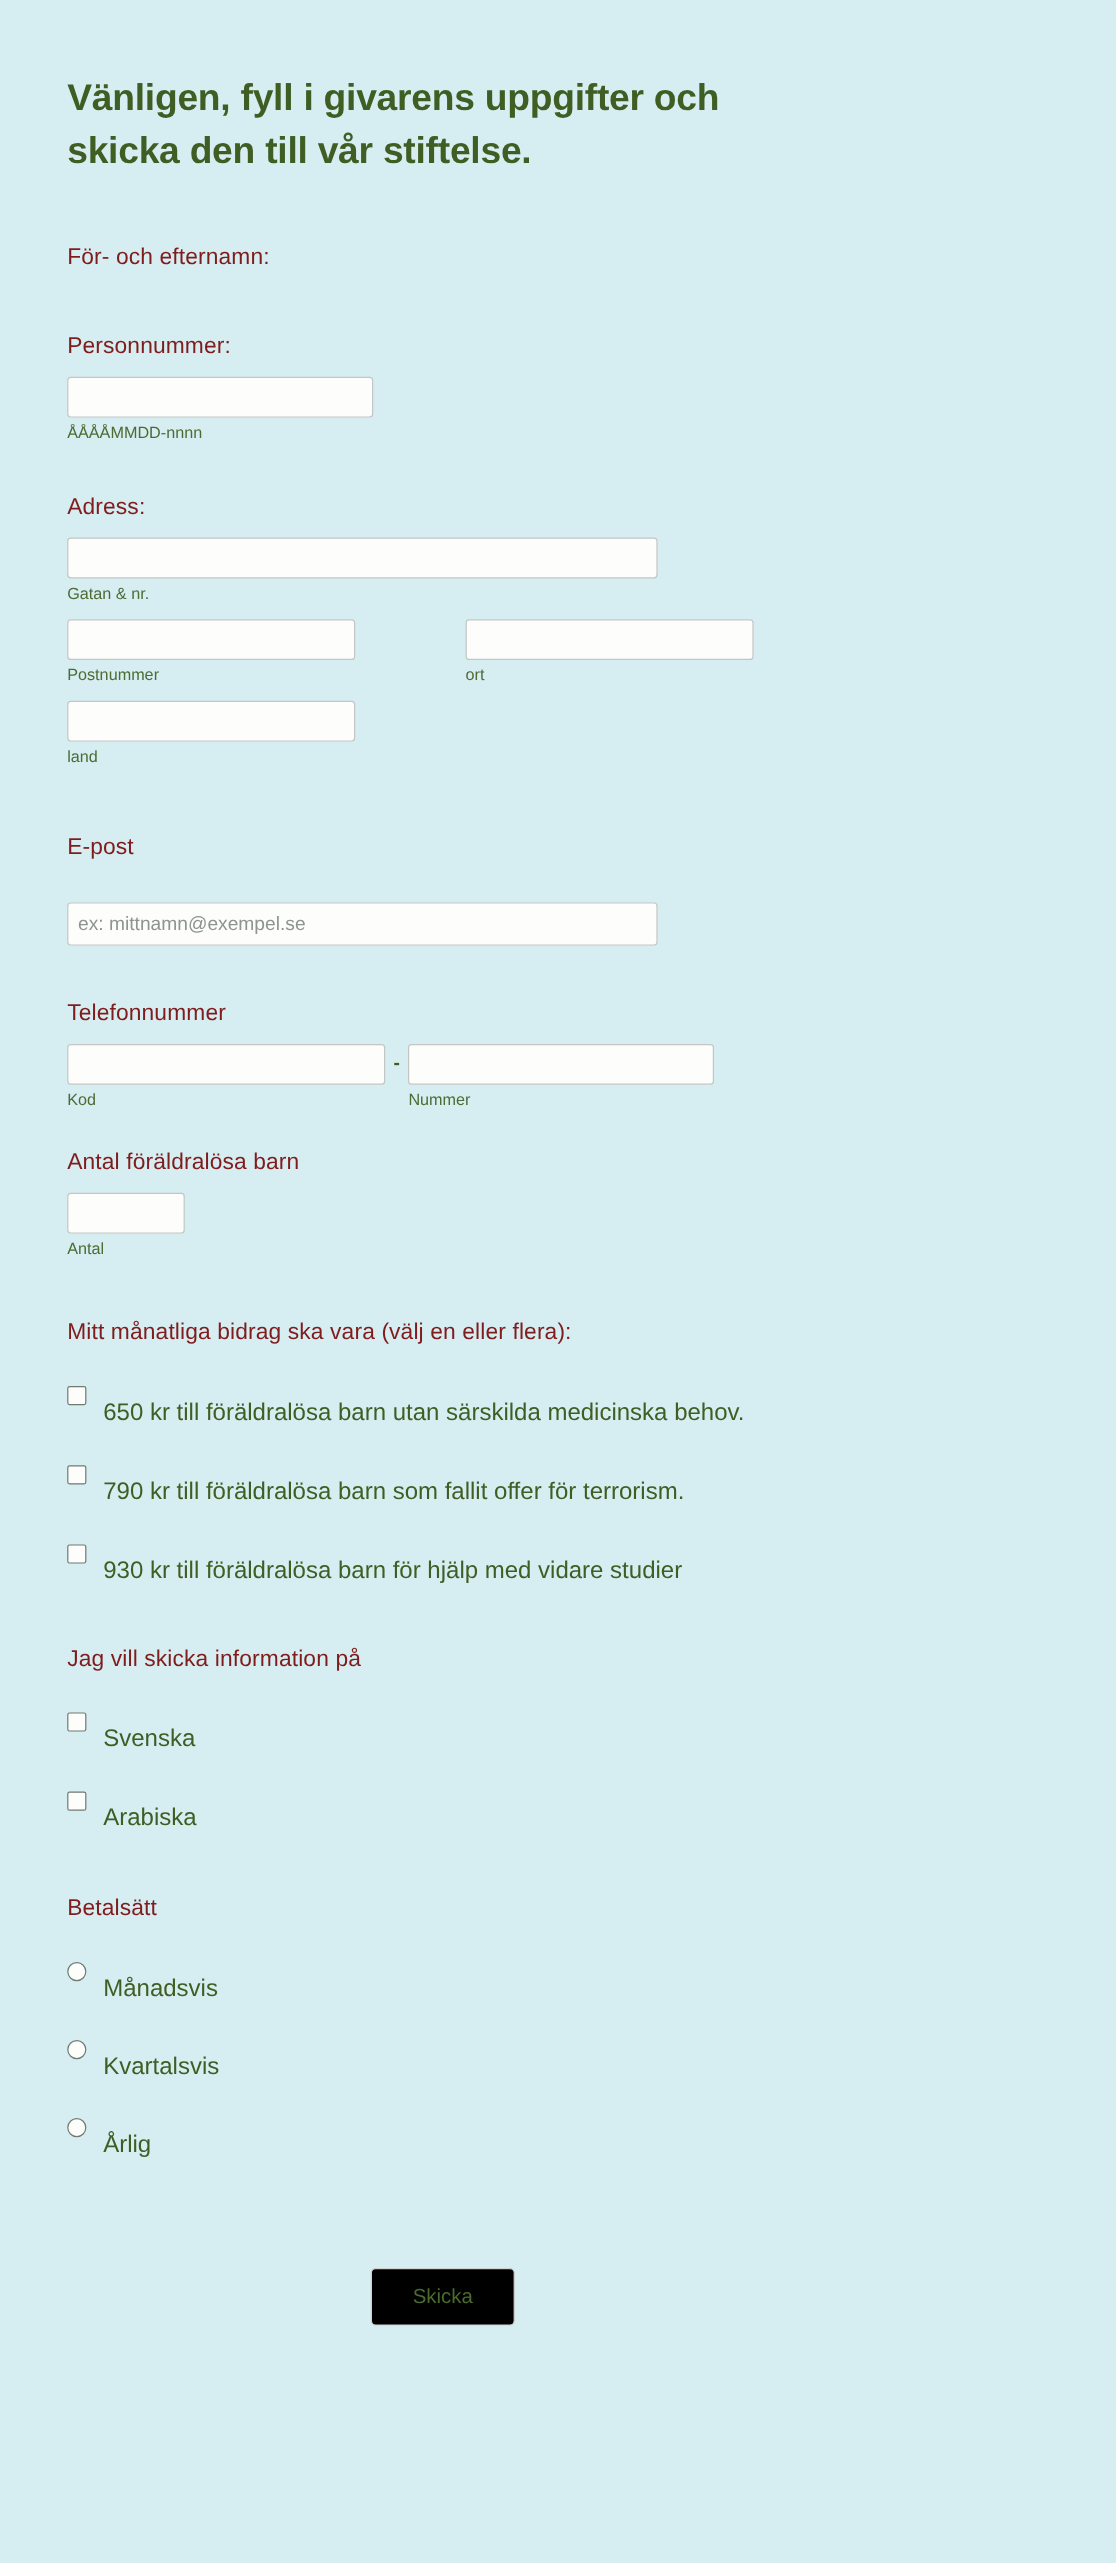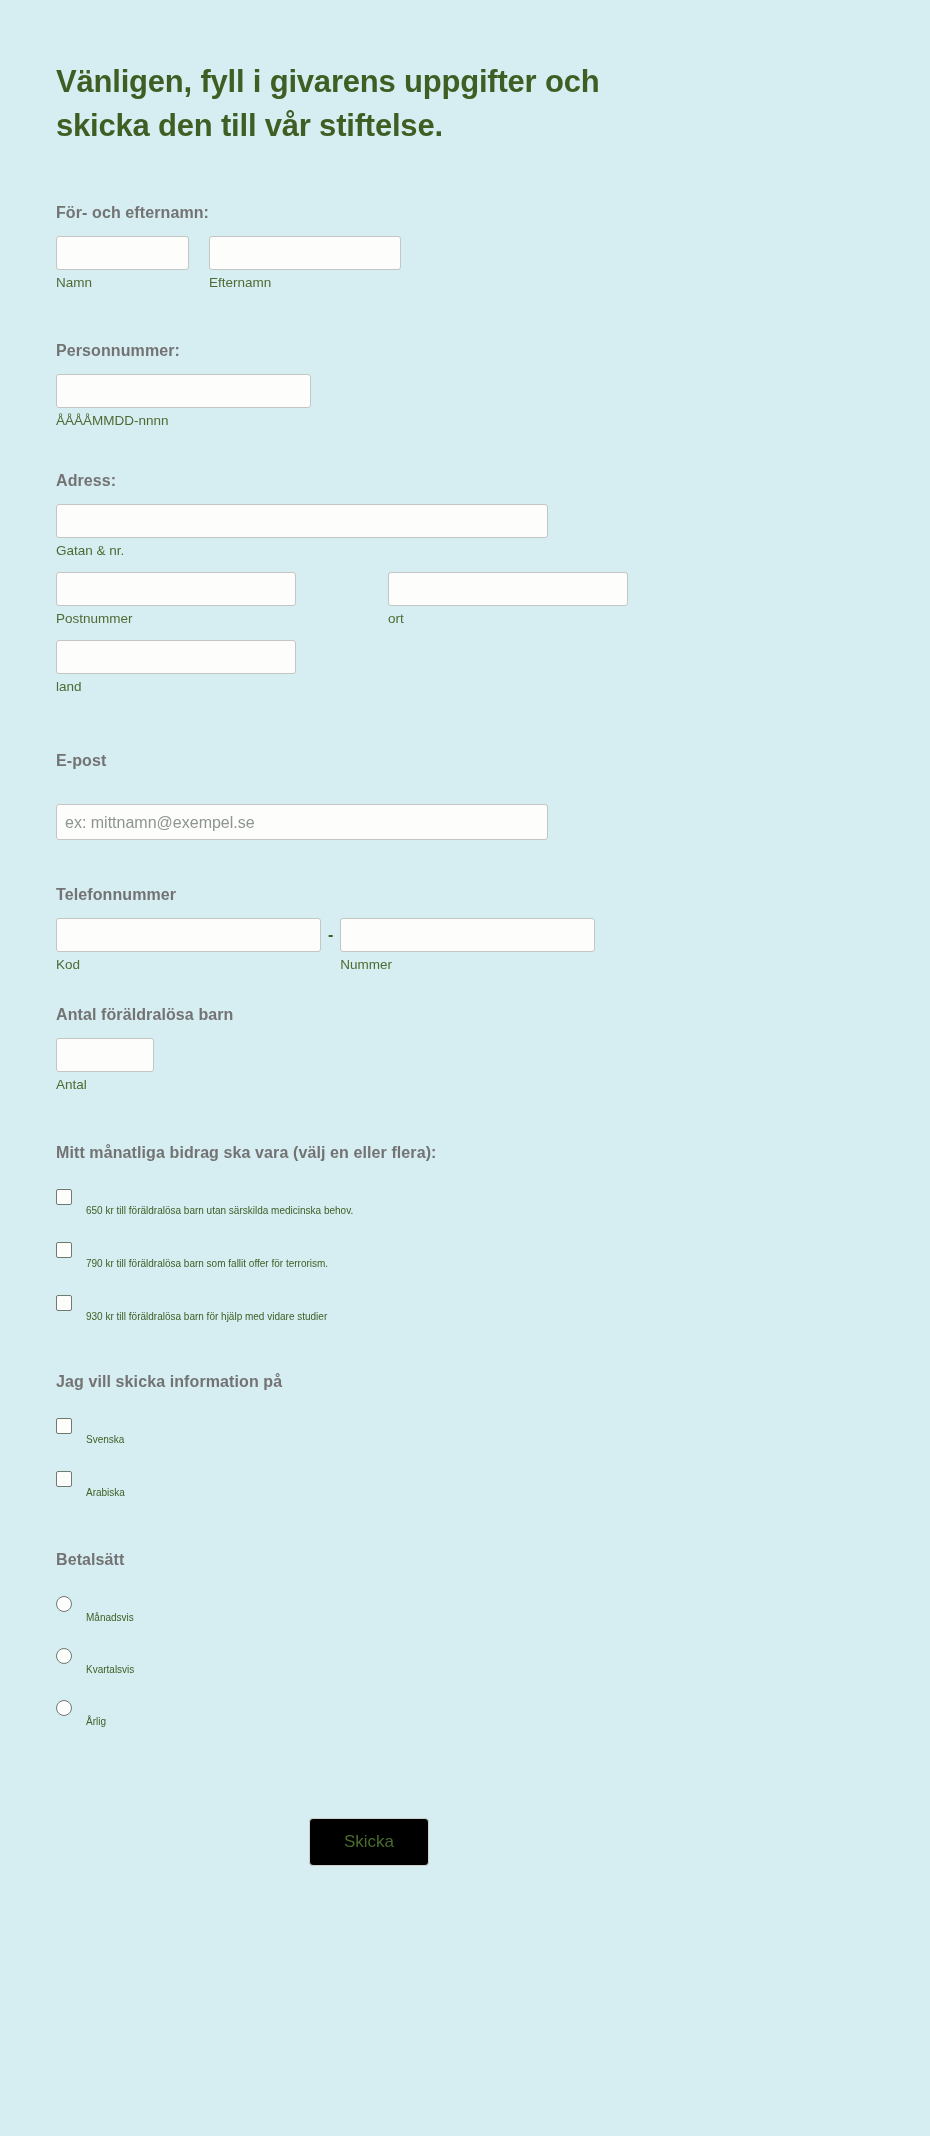--- a/index.html
+++ b/index.html
@@ -27,23 +27,23 @@
     font-weight: bold;
     color: #3f5e23;
     margin: 0 0 56px 0;
     letter-spacing: -0.2px;
     max-width: 800px;
   }
   .section {
     margin-bottom: 34px;
   }
   .section-label {
-    font-size: 16px;
-    font-weight: bold;
-    color: #737373;
+    font-size: 19px;
+    font-weight: normal;
+    color: #7f1d1d;
     margin-bottom: 14px;
     letter-spacing: 0.1px;
   }
   .field-row {
     display: flex;
     align-items: flex-start;
     gap: 0;
   }
   .field {
     display: flex;
@@ -110,21 +110,21 @@
   .rb {
     width: 14px;
     height: 14px;
     border: 1px solid #6f7a70;
     background: #fdfdfb;
     border-radius: 50%;
     margin-right: 14px;
     flex: 0 0 auto;
   }
   .opt-text {
-    font-size: 10px;
+    font-size: 20px;
     color: #3f5e23;
     line-height: 1.3;
     margin-top: 28px;
   }
   .radioline { margin-bottom: 11px; }
 
   .submit-wrap {
     display: flex;
     justify-content: center;
     margin-top: 90px;
@@ -142,31 +142,20 @@
 </style>
 </head>
 <body>
 
 <div class="page">
 
   <h1 class="form-title">Vänligen, fyll i givarens uppgifter och skicka den till vår stiftelse.</h1>
 
   <div class="section">
     <div class="section-label">För- och efternamn:</div>
-    <div class="field-row">
-      <div class="field">
-        <input class="txt w-namn" type="text" placeholder="" style="">
-        <span class="hint">Namn</span>
-      </div>
-      <div class="gap-20"></div>
-      <div class="field">
-        <input class="txt w-efternamn" type="text" placeholder="" style="">
-        <span class="hint">Efternamn</span>
-      </div>
-    </div>
   </div>
 
   <div class="section" style="margin-top:52px;">
     <div class="section-label">Personnummer:</div>
     <div class="field">
       <input class="txt w-pnr" type="text" placeholder="" style="">
       <span class="hint">ÅÅÅÅMMDD-nnnn</span>
     </div>
   </div>
 

